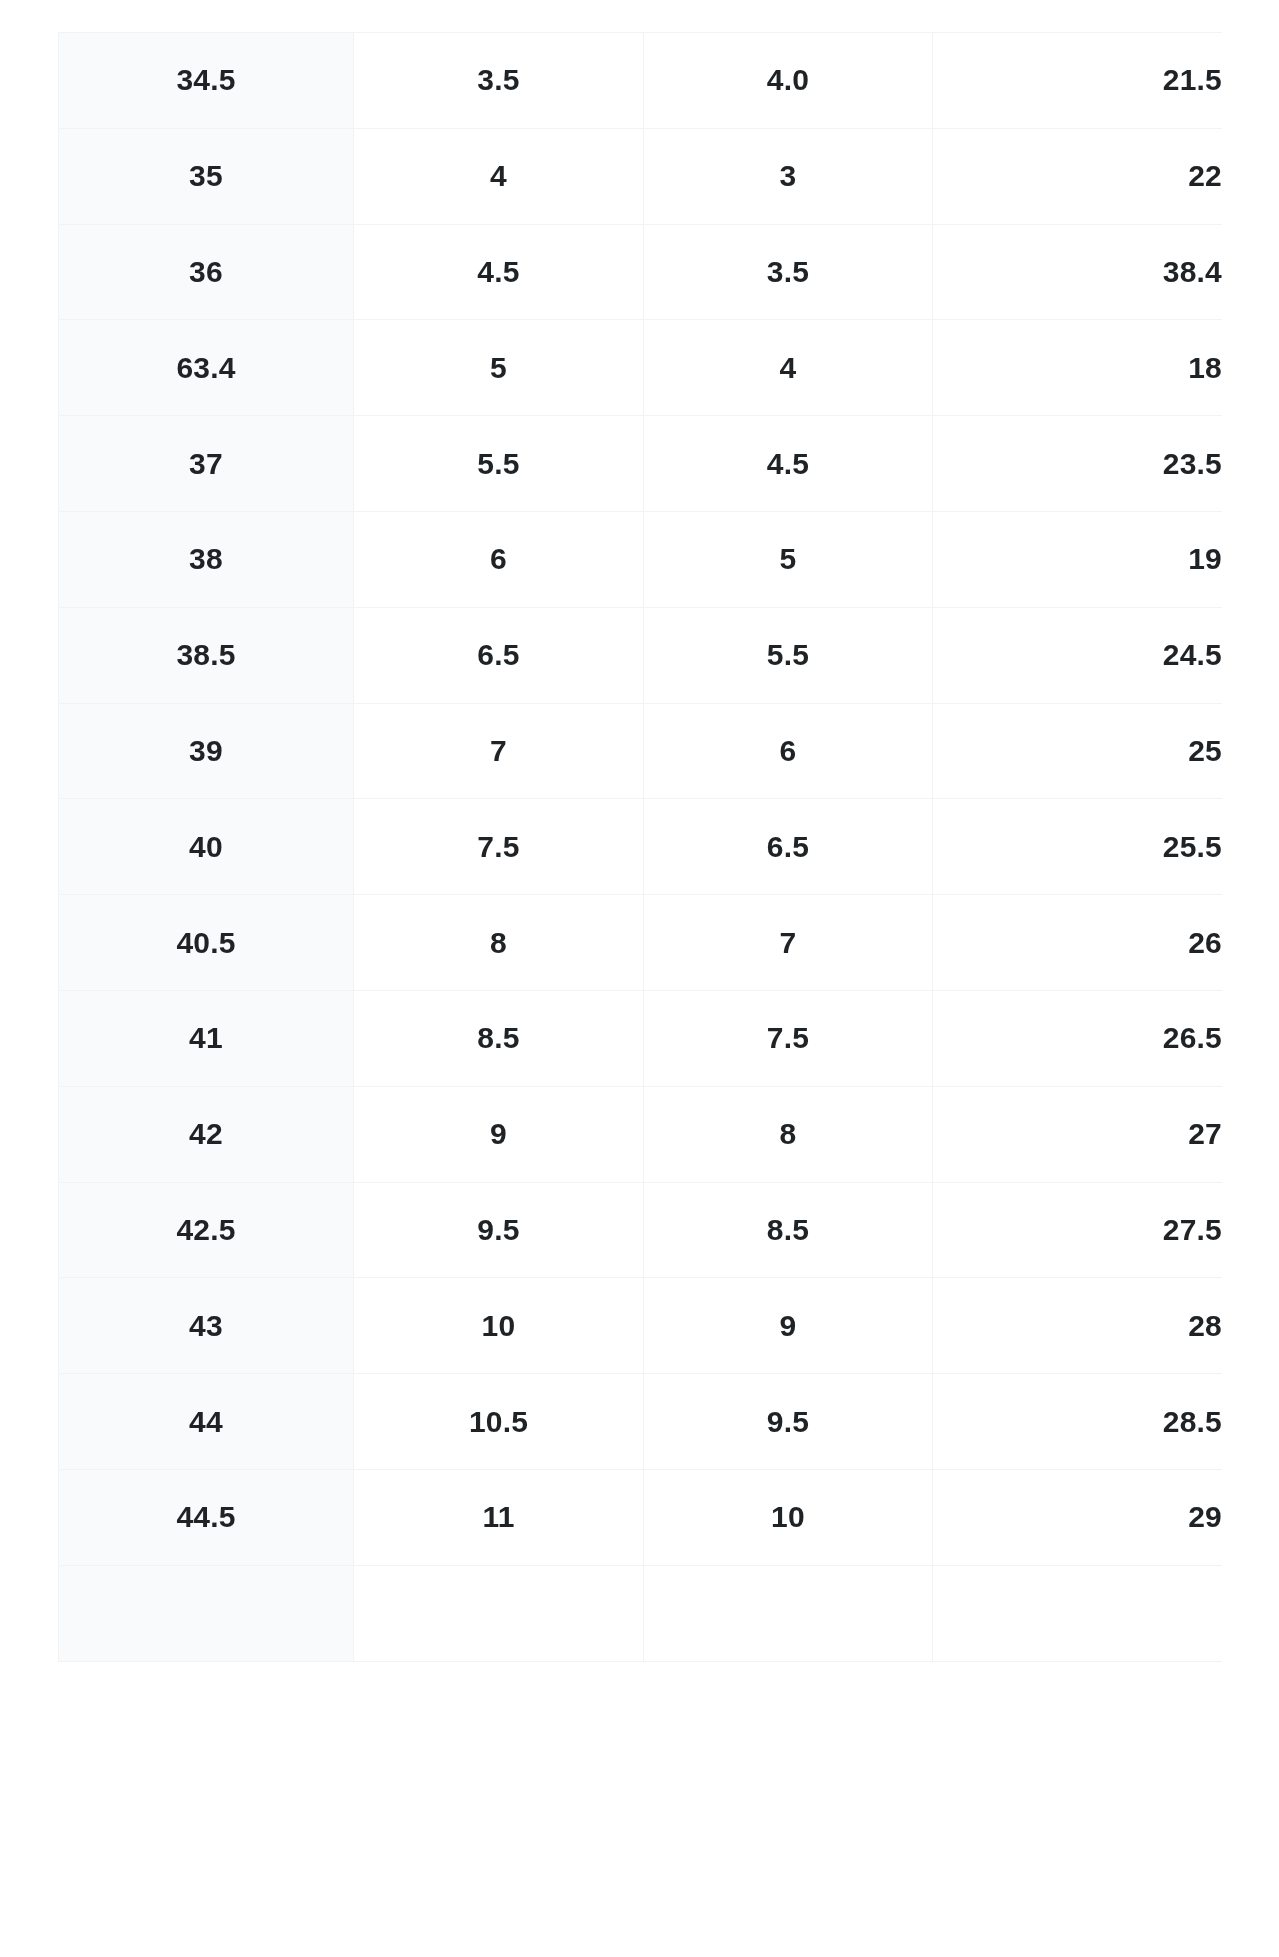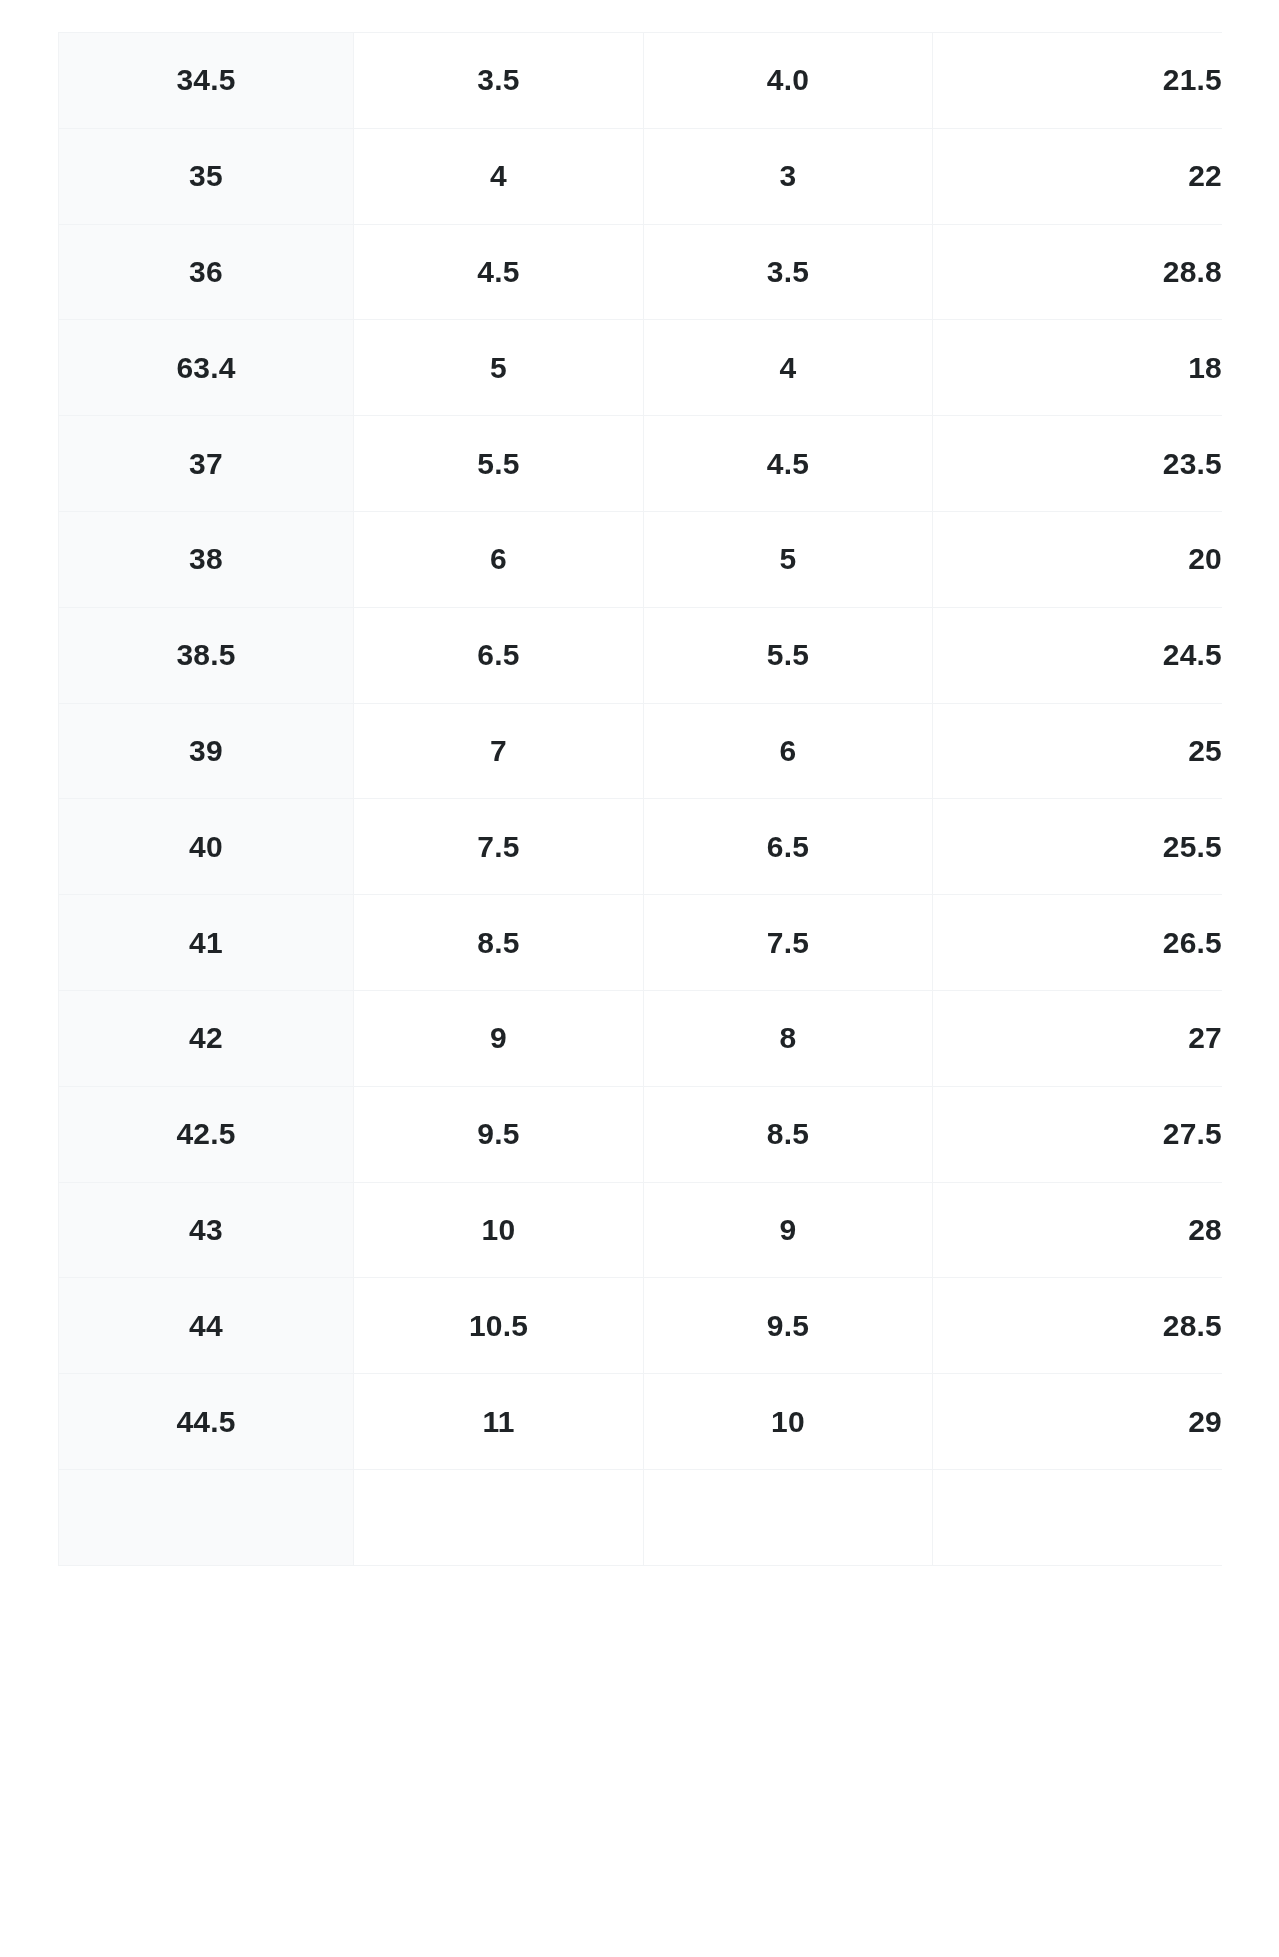--- a/index.html
+++ b/index.html
@@ -96,57 +96,63 @@
           <tr>
             <td class="col-eu">35</td>
             <td>4</td>
             <td>3</td>
             <td>22</td>
           </tr>
           <tr>
             <td class="col-eu">36</td>
             <td>4.5</td>
             <td>3.5</td>
-            <td>28.8</td>
+            <td>38.4</td>
           </tr>
           <tr>
             <td class="col-eu">63.4</td>
             <td>5</td>
             <td>4</td>
             <td>18</td>
           </tr>
           <tr>
             <td class="col-eu">37</td>
             <td>5.5</td>
             <td>4.5</td>
             <td>23.5</td>
           </tr>
           <tr>
             <td class="col-eu">38</td>
             <td>6</td>
             <td>5</td>
-            <td>20</td>
+            <td>19</td>
           </tr>
           <tr>
             <td class="col-eu">38.5</td>
             <td>6.5</td>
             <td>5.5</td>
             <td>24.5</td>
           </tr>
           <tr>
             <td class="col-eu">39</td>
             <td>7</td>
             <td>6</td>
             <td>25</td>
           </tr>
           <tr>
             <td class="col-eu">40</td>
             <td>7.5</td>
             <td>6.5</td>
             <td>25.5</td>
+          </tr>
+          <tr>
+            <td class="col-eu">40.5</td>
+            <td>8</td>
+            <td>7</td>
+            <td>26</td>
           </tr>
           <tr>
             <td class="col-eu">41</td>
             <td>8.5</td>
             <td>7.5</td>
             <td>26.5</td>
           </tr>
           <tr>
             <td class="col-eu">42</td>
             <td>9</td>

